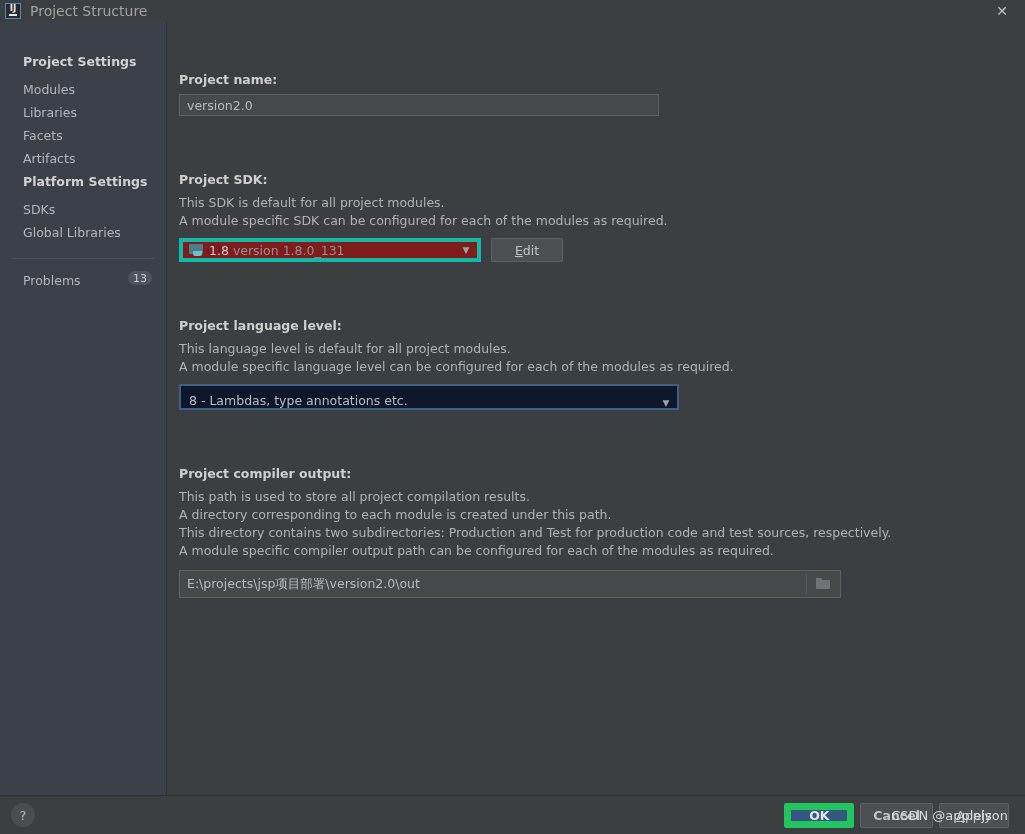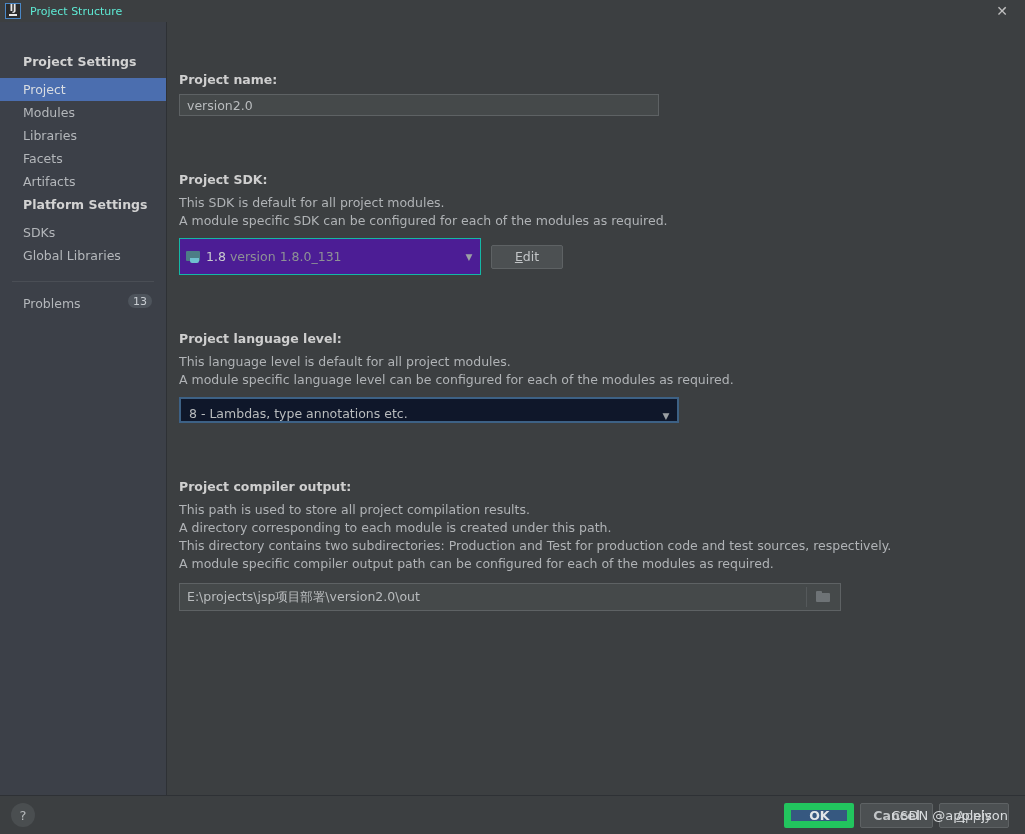--- a/index.html
+++ b/index.html
@@ -39,22 +39,22 @@
     font-size: 9px; font-weight: bold;
     color: #e8e8e8;
     font-family: "DejaVu Sans", sans-serif;
   }
   .ij-logo::after {
     content: "";
     position: absolute; left: 3px; right: 3px; bottom: 2px;
     height: 2px; background: #e8e8e8;
   }
   .title-text {
-    font-size: 11px;
-    color: #5eead4;
+    font-size: 14px;
+    color: #a3a3a3;
   }
   .close-btn {
     position: absolute; right: 0; top: 0;
     width: 46px; height: 22px;
     display: flex; align-items: center; justify-content: center;
     color: #c0c0c0; font-size: 14px; line-height: 1;
   }
 
   
   .navbar {
@@ -164,23 +164,23 @@
   .path-row .path-text { flex: 1 1 auto; white-space: nowrap; overflow: hidden; }
   .browse-btn {
     width: 34px; height: 20px;
     display: flex; align-items: center; justify-content: center;
     border-left: 1px solid #55595b;
   }
 
   
   .row { display: flex; align-items: center; }
   .combo {
-    height: 37px;
-    background: #4c1d95;
-    border: 1px solid #14b8a6;
+    height: 24px;
+    background: #7f1d1d;
+    border: 4px solid #14b8a6;
     display: flex; align-items: center;
     padding: 0 0 0 6px;
     font-size: 12.5px;
     color: #b9bcbe;
   }
   .combo-sdk { width: 302px; }
   .combo-lang {
     width: 500px; height: 26px;
     border: 2px solid #3d6185;
     background: #0f172a;
@@ -295,21 +295,20 @@
     <div class="close-btn">✕</div>
   </div>
 
   <div class="navbar">
     <div class="nav-arrow back">←</div>
     <div class="nav-arrow">→</div>
   </div>
 
   <div class="sidebar">
     <div class="side-group">Project Settings</div>
-    <div class="side-item selected">Project</div>
     <div class="side-item">Modules</div>
     <div class="side-item">Libraries</div>
     <div class="side-item">Facets</div>
     <div class="side-item">Artifacts</div>
 
     <div class="side-group">Platform Settings</div>
     <div class="side-item">SDKs</div>
     <div class="side-item">Global Libraries</div>
 
     <div class="side-sep"></div>

